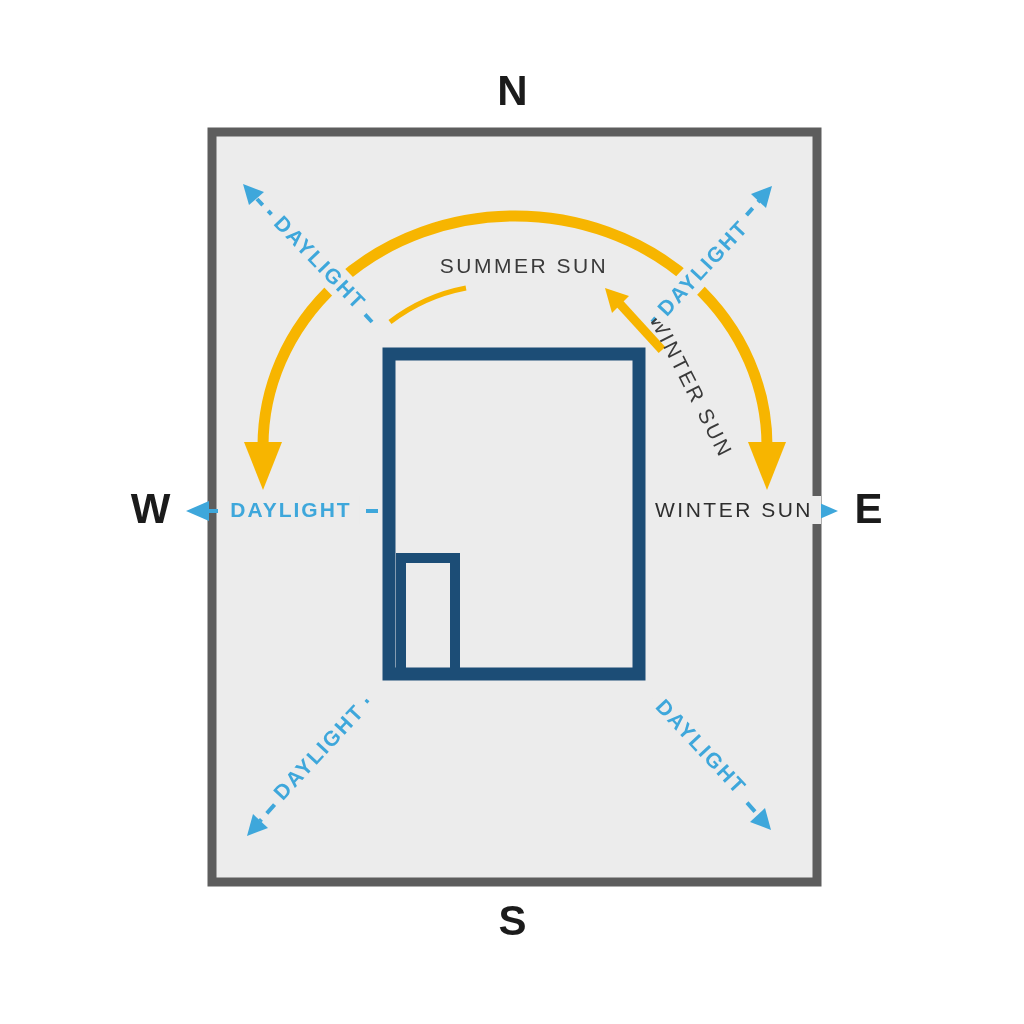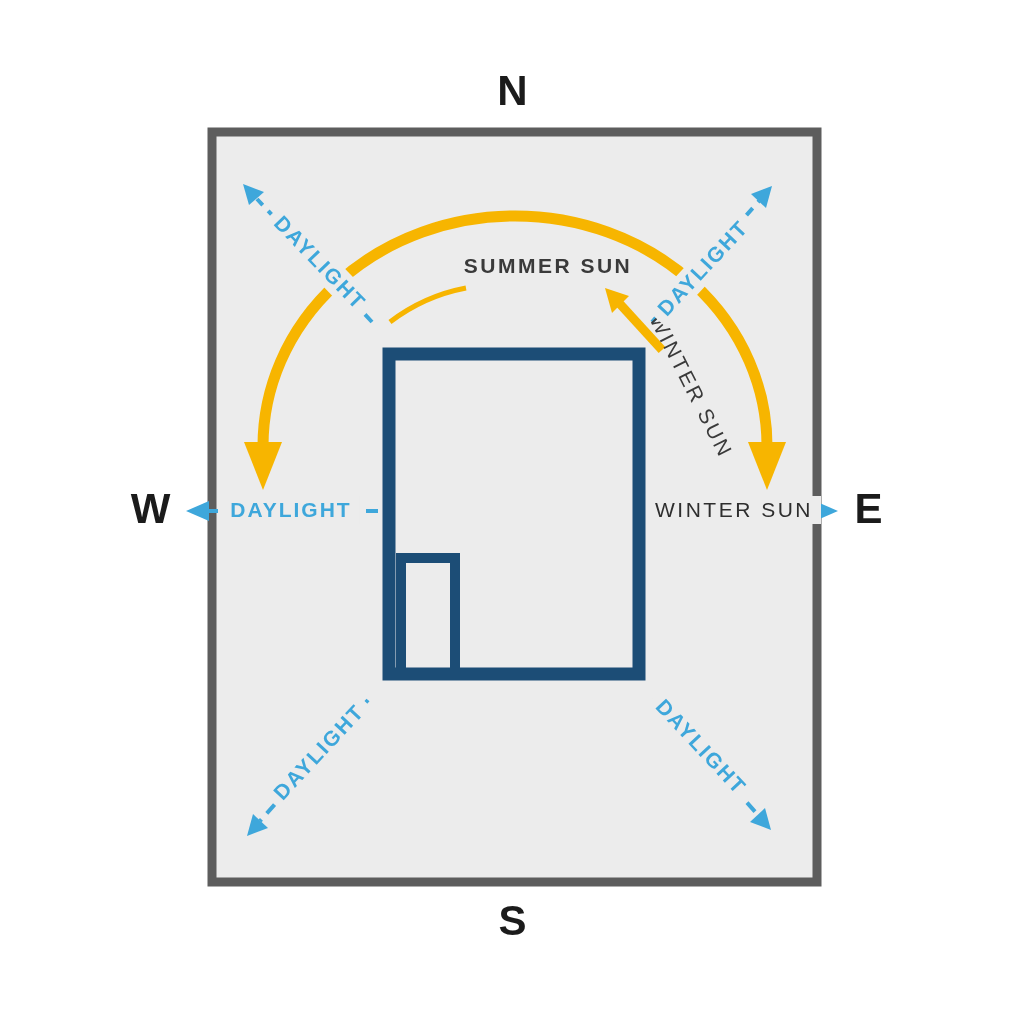--- a/index.html
+++ b/index.html
@@ -72,21 +72,21 @@
       <line x1="654" y1="698" x2="758" y2="815" stroke-dasharray="12 8" fill="none"></line>
       <polygon stroke="none" points="771,830 765,808 750,822"></polygon>
     </g>
   </svg>
 
   <div class="label compass" style="left:513px;top:91px;">N</div>
   <div class="label compass" style="left:513px;top:921px;">S</div>
   <div class="label compass" style="left:151px;top:509px;">W</div>
   <div class="label compass" style="left:869px;top:509px;">E</div>
 
-  <div class="label sunlabel" style="left:548px;top:266px;font-weight:bold;">SUMMER SUN</div>
+  <div class="label sunlabel" style="left:524px;top:266px;">SUMMER SUN</div>
   <div class="label sunlabel rot63" style="left:691px;top:386px;">WINTER SUN</div>
   <div class="label sunlabel onplot" style="left:734px;top:510px;color:#2e2e2e;">WINTER SUN</div>
 
   <div class="label daylabel onplot" style="left:291px;top:510px;">DAYLIGHT</div>
   <div class="label daylabel onplot rot46" style="left:320px;top:263px;">DAYLIGHT</div>
   <div class="label daylabel onplot rotm47" style="left:703px;top:268px;">DAYLIGHT</div>
   <div class="label daylabel onplot rotm47" style="left:319px;top:752px;">DAYLIGHT</div>
   <div class="label daylabel onplot rot47" style="left:701px;top:747px;">DAYLIGHT</div>
 
 </div>

